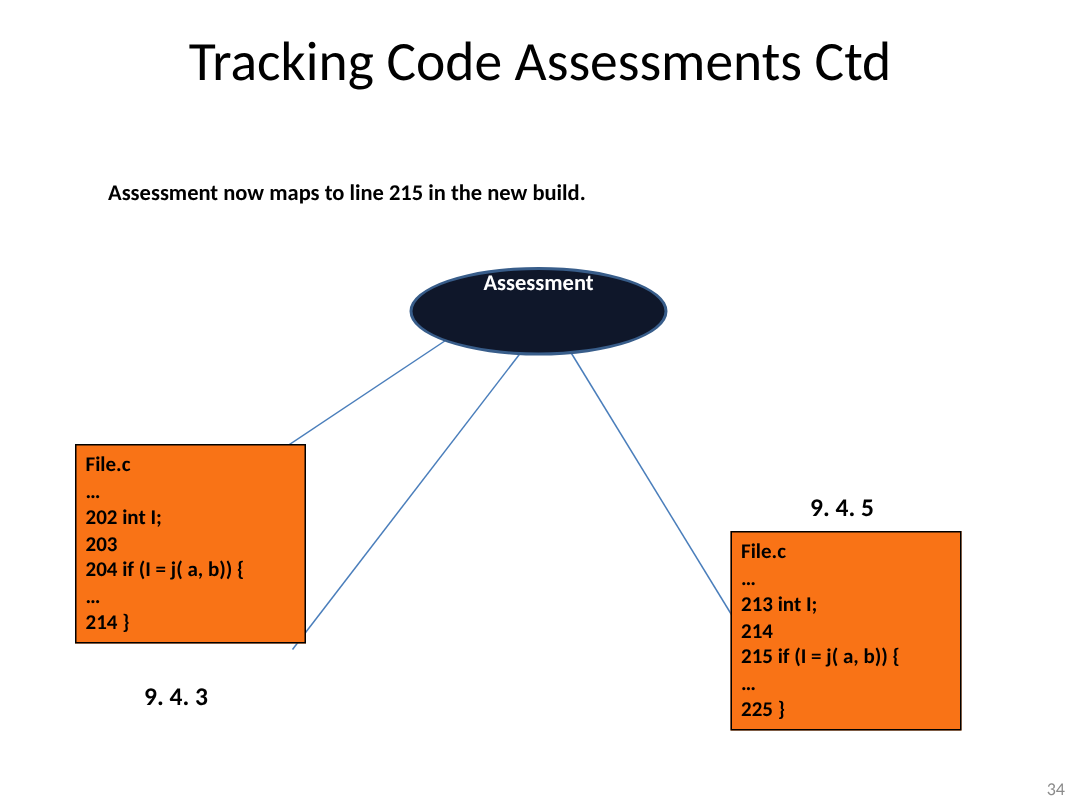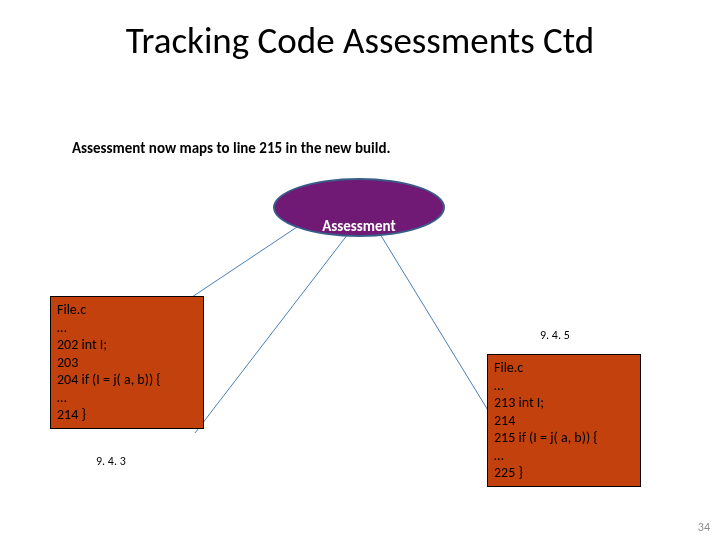--- a/index.html
+++ b/index.html
@@ -25,64 +25,63 @@
     text-align: center;
     font-size: 37px;
     font-weight: 400;
   }
   .subtitle {
     position: absolute;
     top: 120px;
     left: 72px;
     font-size: 15px;
     font-weight: 700;
-    margin-top: 19px;
   }
   .assessment-node {
     position: absolute;
     top: 178px;
     left: 273px;
     width: 168px;
     height: 55px;
-    background: #701a75;
+    background: #0f172a;
     border: 2px solid #385d8a;
     border-radius: 50%;
     display: flex;
-    align-items: flex-end;
+    align-items: flex-start;
     justify-content: center;
   }
   .assessment-node span {
     color: #fff;
     font-size: 15px;
     font-weight: 700;
   }
   .codebox {
     position: absolute;
     border: 1px solid #000;
-    background: #c2410c;
+    background: #f97316;
     padding: 4px 6px 4px 6px;
     font-size: 14px;
     line-height: 1.25;
-    font-weight: 400;
+    font-weight: 700;
     white-space: pre;
   }
   .codebox.left {
     top: 296px;
     left: 50px;
     width: 140px;
   }
   .codebox.right {
     top: 354px;
     left: 487px;
     width: 140px;
   }
   .ver-label {
     position: absolute;
-    font-size: 12px;
-    font-weight: 400;
+    font-size: 17px;
+    font-weight: 700;
   }
   .ver-left {
     top: 454px;
     left: 96px;
   }
   .ver-right {
     top: 328px;
     left: 540px;
   }
   .pagenum {

